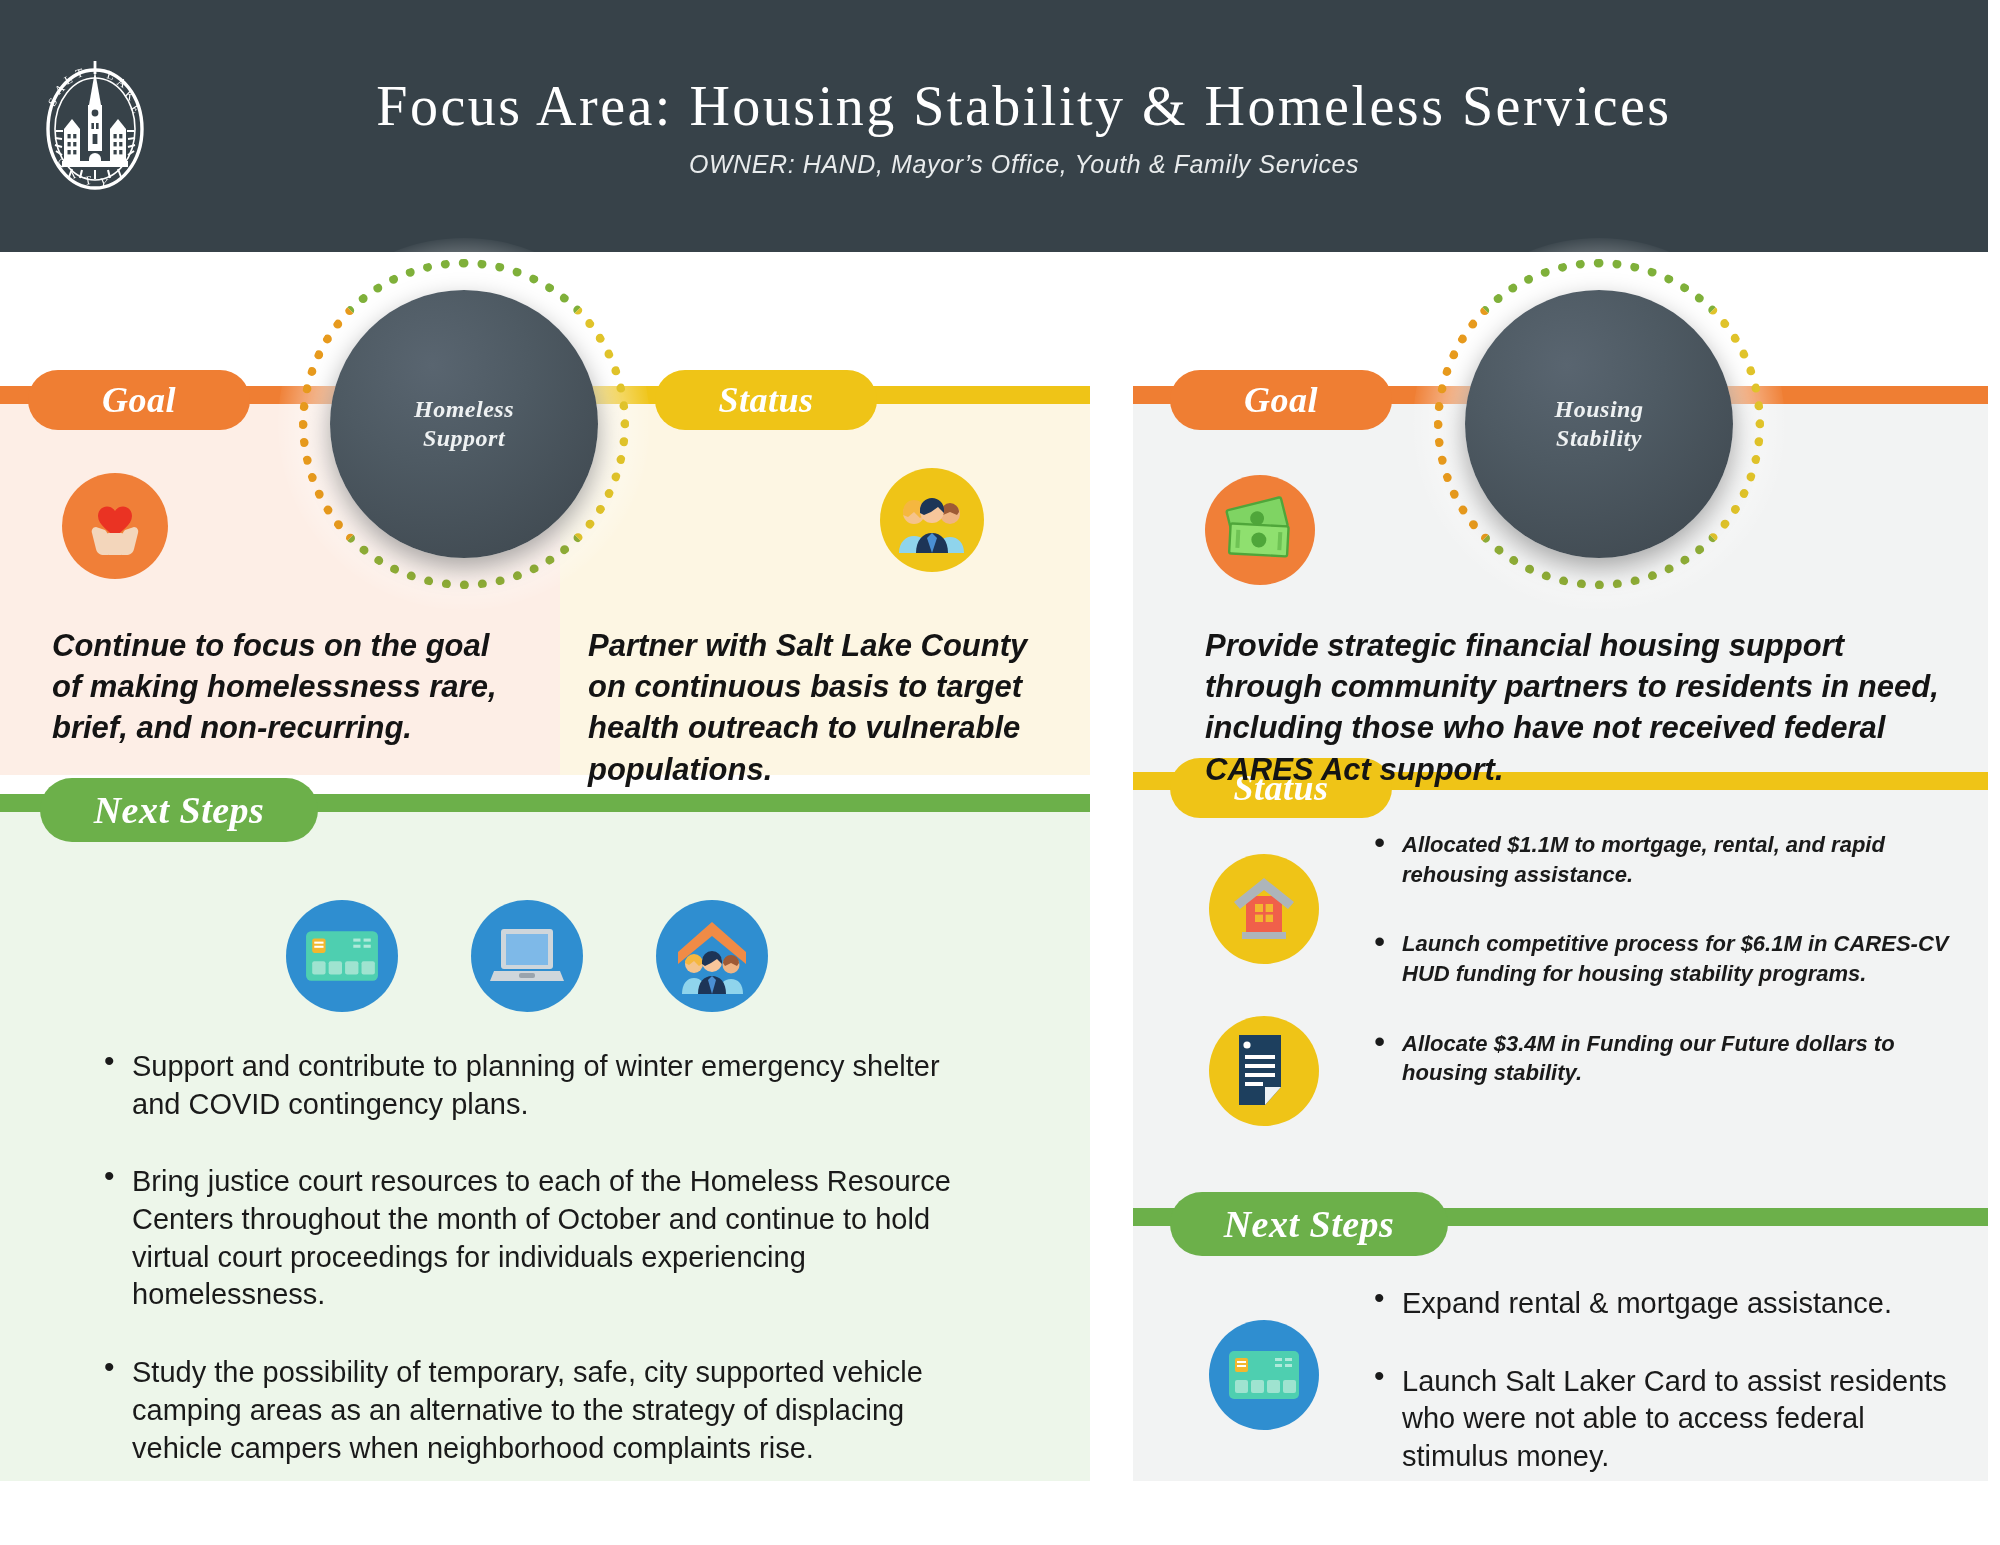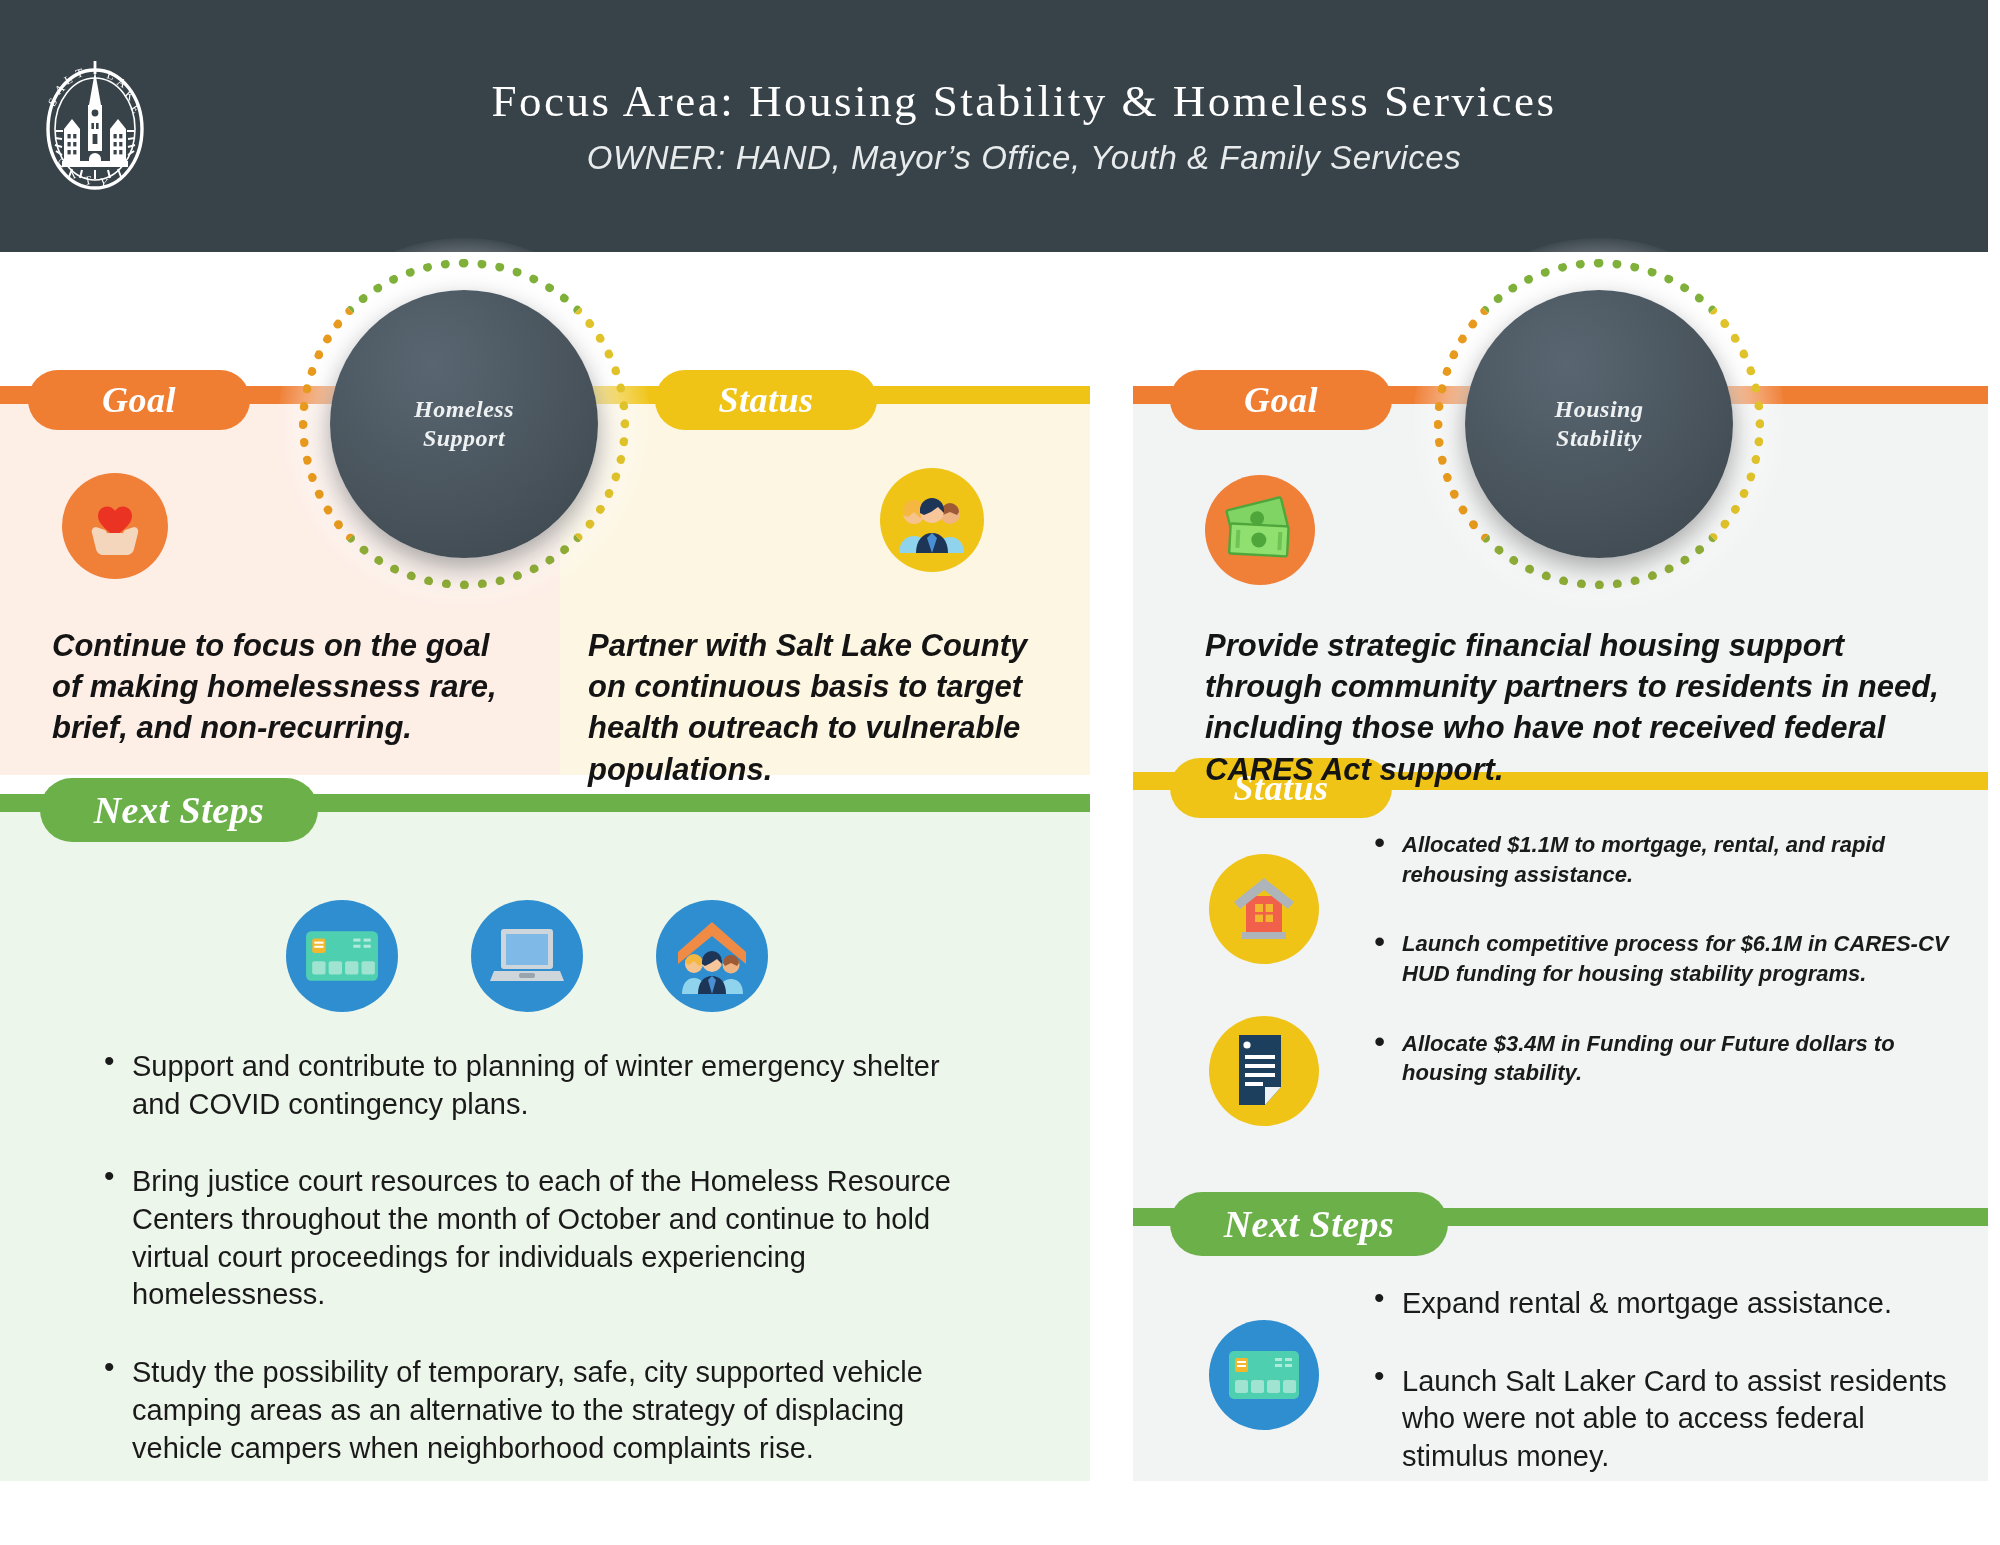--- a/index.html
+++ b/index.html
@@ -10,26 +10,26 @@
   .header{
     position:absolute; left:0; top:0; width:1988px; height:252px;
     background:#374249;
     display:flex; align-items:center;
   }
   .logo-wrap{ width:190px; display:flex; justify-content:center; align-items:center; }
   .logo-wrap svg{ display:block; }
   .header-text{ flex:1; text-align:center; padding-right:130px; }
   .hdr-title{
     font-family:"Liberation Serif", serif;
-    font-size:45px; color:#ffffff; letter-spacing:2.5px;
+    font-size:56px; color:#ffffff; letter-spacing:2.5px;
     font-weight:400; white-space:nowrap;
   }
   .hdr-sub{
     font-family:"Liberation Sans", sans-serif;
-    font-size:33px; color:#e8ebec; font-style:italic; font-weight:400;
+    font-size:25px; color:#e8ebec; font-style:italic; font-weight:400;
     letter-spacing:.6px; margin-top:12px; white-space:nowrap;
   }
 
   
   .panel{ position:absolute; }
   .p-goal-left   { left:0;    top:400px;  width:560px; height:375px; background:#fdeee6; }
   .p-status-left { left:560px;top:400px;  width:530px; height:375px; background:#fdf6e3; }
   .p-next-left   { left:0;    top:800px;  width:1090px;height:681px; background:#edf6ea; }
   .p-right       { left:1133px;top:400px; width:855px; height:1081px;background:#f2f3f3; }
 

